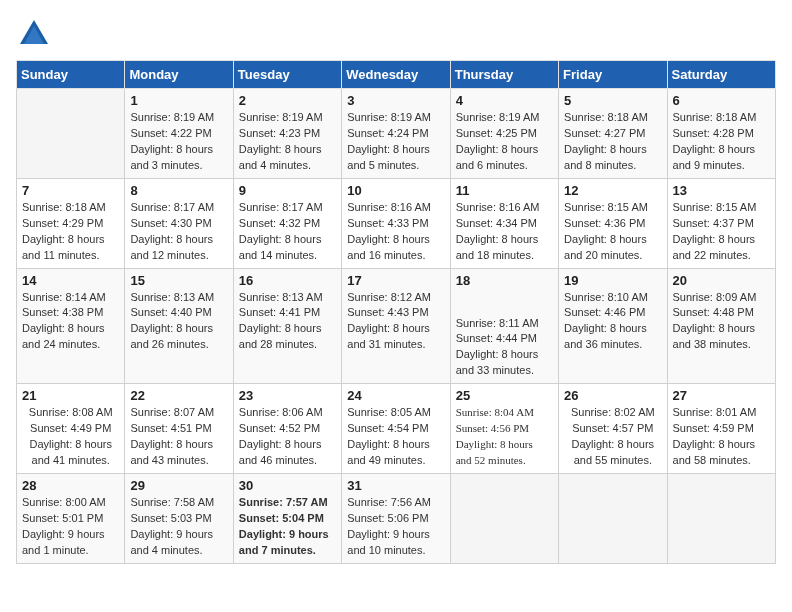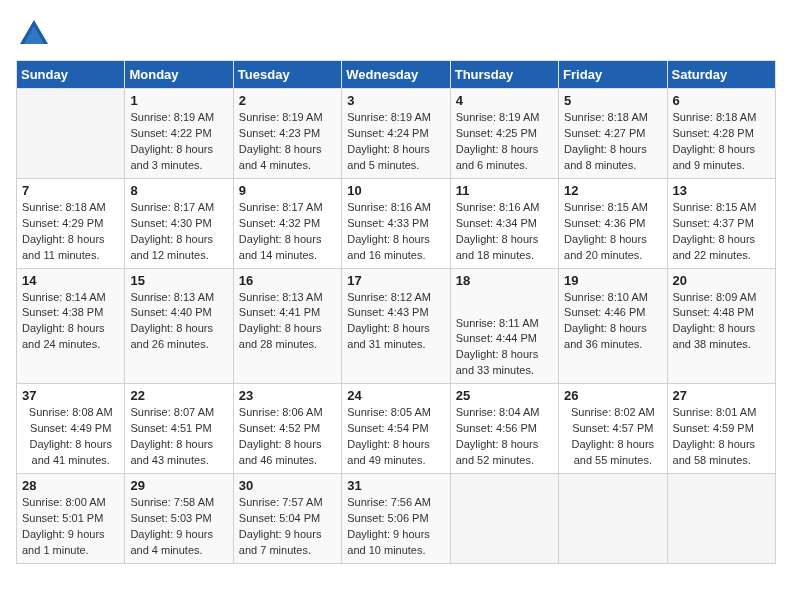--- a/index.html
+++ b/index.html
@@ -262,21 +262,21 @@
         <td>
           <div class="day-number">20</div>
           <div class="day-info" style="white-space: pre-line;">Sunrise: 8:09 AM
 Sunset: 4:48 PM
 Daylight: 8 hours
 and 38 minutes.</div>
         </td>
       </tr>
       <tr>
         <td>
-          <div class="day-number">37</div>
+          <div class="day-number">21</div>
           <div class="day-info" style="white-space: pre-line; text-align: center;">Sunrise: 8:08 AM
 Sunset: 4:49 PM
 Daylight: 8 hours
 and 41 minutes.</div>
         </td>
         <td>
           <div class="day-number">22</div>
           <div class="day-info" style="white-space: pre-line;">Sunrise: 8:07 AM
 Sunset: 4:51 PM
 Daylight: 8 hours
@@ -291,21 +291,21 @@
         </td>
         <td>
           <div class="day-number">24</div>
           <div class="day-info" style="white-space: pre-line;">Sunrise: 8:05 AM
 Sunset: 4:54 PM
 Daylight: 8 hours
 and 49 minutes.</div>
         </td>
         <td>
           <div class="day-number">25</div>
-          <div class="day-info" style="white-space: pre-line;">Sunrise: 8:04 AM
+          <div class="day-info" style="white-space: pre-line; font-family: Liberation Serif, serif;">Sunrise: 8:04 AM
 Sunset: 4:56 PM
 Daylight: 8 hours
 and 52 minutes.</div>
         </td>
         <td>
           <div class="day-number">26</div>
           <div class="day-info" style="white-space: pre-line; text-align: center;">Sunrise: 8:02 AM
 Sunset: 4:57 PM
 Daylight: 8 hours
 and 55 minutes.</div>
@@ -328,21 +328,21 @@
         </td>
         <td>
           <div class="day-number">29</div>
           <div class="day-info" style="white-space: pre-line;">Sunrise: 7:58 AM
 Sunset: 5:03 PM
 Daylight: 9 hours
 and 4 minutes.</div>
         </td>
         <td>
           <div class="day-number">30</div>
-          <div class="day-info" style="white-space: pre-line;">Sunrise: 7:57 AM
+          <div class="day-info" style="white-space: pre-line; font-weight: bold;">Sunrise: 7:57 AM
 Sunset: 5:04 PM
 Daylight: 9 hours
 and 7 minutes.</div>
         </td>
         <td>
           <div class="day-number">31</div>
           <div class="day-info" style="white-space: pre-line;">Sunrise: 7:56 AM
 Sunset: 5:06 PM
 Daylight: 9 hours
 and 10 minutes.</div>

